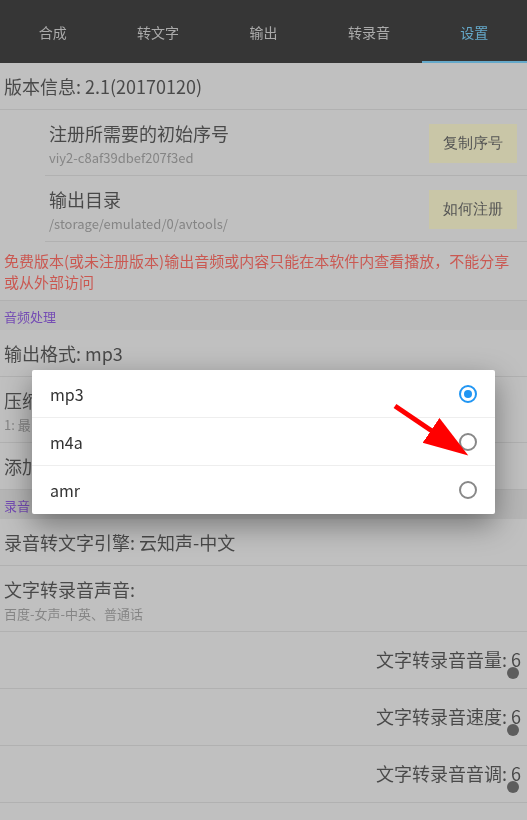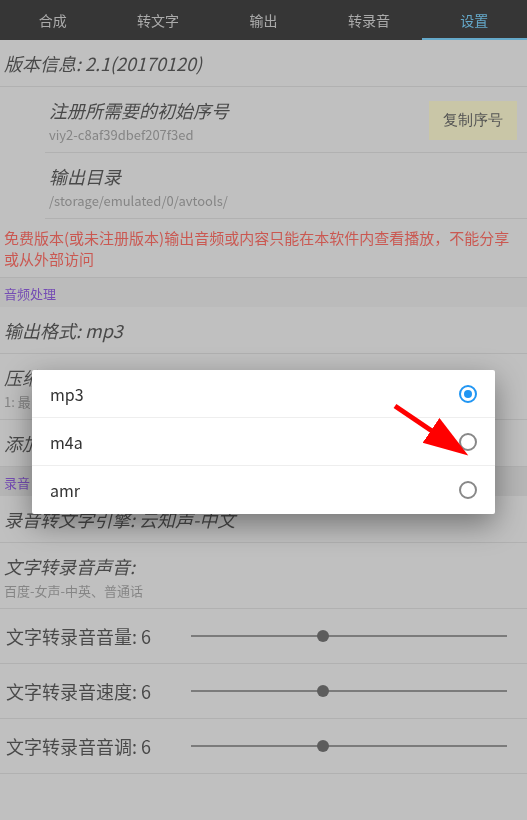--- a/index.html
+++ b/index.html
@@ -1,33 +1,33 @@
 <!DOCTYPE html>
 <html><head>
 <meta charset="utf-8">
 <style>
   * { box-sizing: border-box; margin: 0; padding: 0; }
   html, body { width: 527px; height: 820px; font-family: "Noto Sans CJK SC", "PingFang SC", sans-serif; background: #eeeeee; overflow: hidden; }
   .overlay { position: absolute; top:0; left:0; width:527px; height:820px; background: rgba(128,128,128,0.42); z-index: 5; }
 
   
-  .tabbar { height: 40px; background: #000; display: flex; color: #c9c9c9; font-size: 14px; }
+  .tabbar { height: 63px; background: #000; display: flex; color: #c9c9c9; font-size: 14px; }
   .tab { flex:1; display:flex; align-items:center; justify-content:center; position:relative; cursor:pointer; }
   .tab.active { color:#51c7ff; }
   .tab.active::after { content:""; position:absolute; left:0; right:0; bottom:0; height:2px; background:#51c7ff; }
 
   .content { padding: 0; }
   .section { padding: 10px 4px 8px 4px; border-bottom: 1px solid #d5d5d5; }
-  .section .title { font-size: 18px; color:#222; margin-bottom: 2px; font-style: italic; }
+  .section .title { font-size: 18px; color:#222; margin-bottom: 2px; }
   .section .subtitle { font-size: 13px; color:#888; }
   .row { display:flex; align-items:flex-start; justify-content:space-between;margin-left:45px; }
   .btn-gray { background:#fef9c3; border: none; padding: 10px 14px; font-size: 15px; color:#333; cursor:pointer; margin: 4px 6px 0 0;}
   .redtext { color:#ff3b30; font-size: 15px; padding: 8px 4px; line-height: 1.4; border-bottom: 1px solid #d5d5d5;}
   .section-label { color:#6d28d9; font-size: 13px; padding: 6px 4px 4px 4px; background:#e5e5e5;}
-  .slider-row { padding: 14px 6px; border-bottom: 1px solid #d5d5d5; display:flex; align-items:center; }
+  .slider-row { padding: 14px 6px; border-bottom: 1px solid #d5d5d5; display:flex; align-items:flex-end;flex-direction:column; }
   .slider-row .label { flex:0 0 auto; font-size: 18px; color:#222; }
   .slider-wrap { flex:1; padding-left: 40px; padding-right: 14px; display:flex; align-items:center;}
   .slider { width:100%; height:2px; background:#777; position:relative; }
   .slider .thumb { position:absolute; width:12px; height:12px; border-radius:50%; background:#444; top:-5px; }
 
   
   .dialog { position:absolute; z-index:10; left:32px; top:370px; width:463px; background:#fff; border-radius:2px; box-shadow: 0 10px 30px rgba(0,0,0,0.4); }
   .dialog .option { height:48px; display:flex; align-items:center; justify-content:space-between; padding:0 18px; border-bottom:1px solid #eee; cursor:pointer; font-size:16px; color:#333;}
   .dialog .option:last-child { border-bottom:none; }
   .radio { width:18px; height:18px; border:2px solid #888; border-radius:50%; position:relative; display:inline-block; }
@@ -71,20 +71,21 @@
       <div class="subtitle">viy2-c8af39dbef207f3ed</div>
     </div>
     <button class="btn-gray">复制序号</button>
   </div>
 
   <div class="section row">
     <div>
       <div class="title">输出目录</div>
       <div class="subtitle">/storage/emulated/0/avtools/</div>
     </div>
+    <button class="btn-gray">如何注册</button>
   </div>
 
   <div class="redtext">免费版本(或未注册版本)输出音频或内容只能在本软件内查看播放，不能分享或从外部访问</div>
 
   <div class="section-label">音频处理</div>
 
   <div class="section">
     <div class="title">输出格式: mp3</div>
   </div>
 

